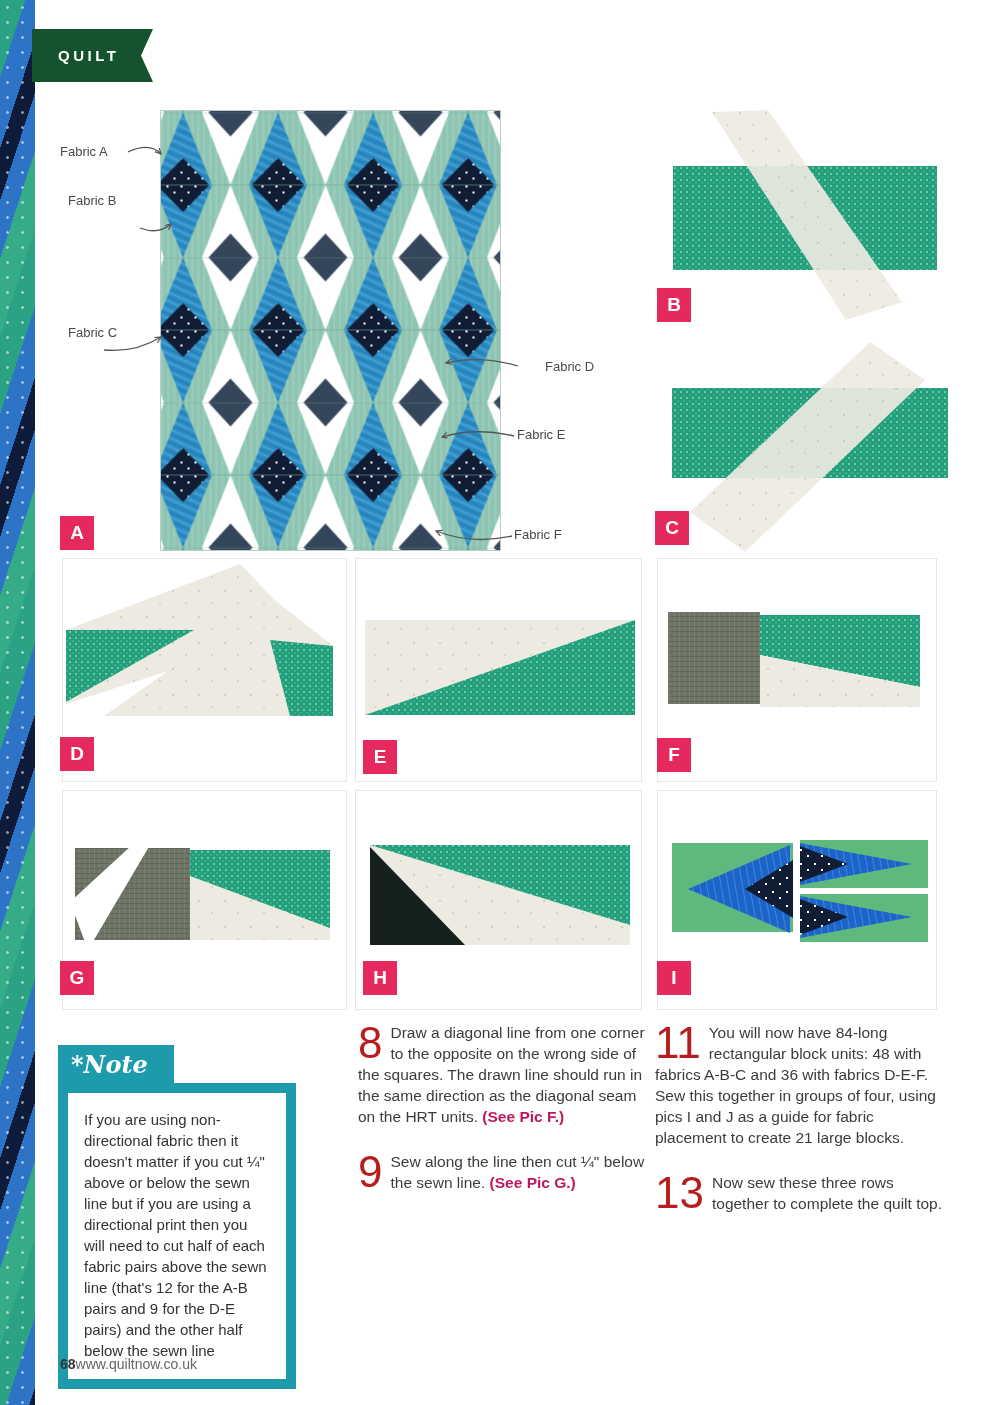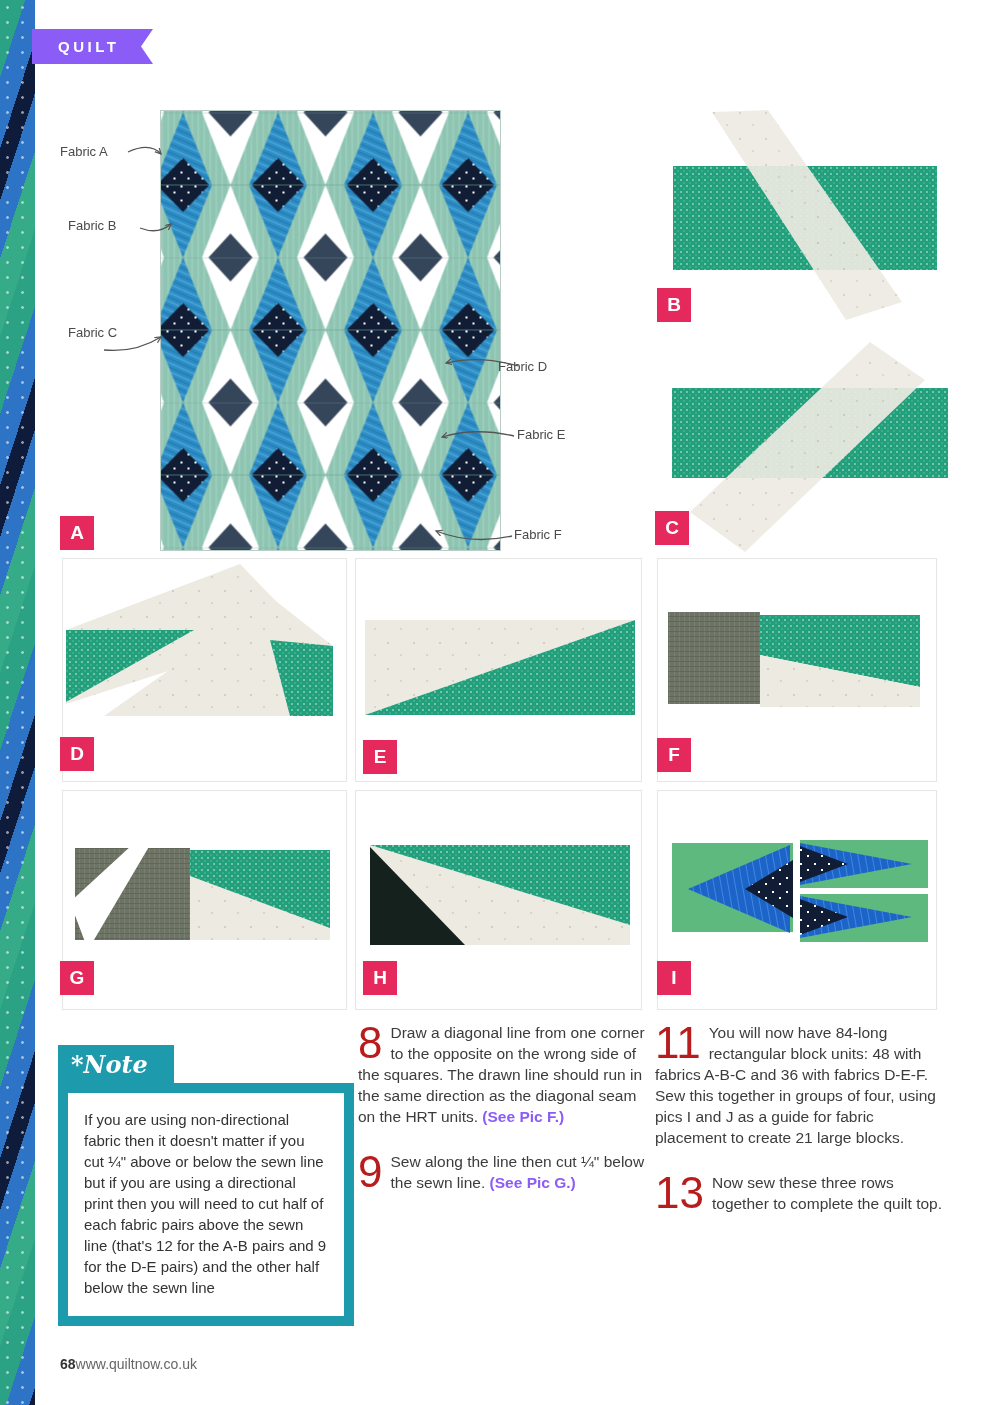--- a/index.html
+++ b/index.html
@@ -11,53 +11,53 @@
   .quilt-strip{
     position:absolute;left:0;top:0;width:35px;height:1405px;
     background:
       radial-gradient(circle, rgba(255,255,255,.55) 1px, transparent 1.7px) 0 0/15px 15px,
       repeating-linear-gradient(108deg,
         #2ba283 0 24px, #2d74c6 24px 46px, #0f1b3a 46px 62px,
         #2d74c6 62px 80px, #35ab88 80px 104px);
   }
   
   .banner{
-    position:absolute;left:32px;top:29px;width:121px;height:35px;
-    background:#8b5cf6;display:flex;align-items:center;
+    position:absolute;left:32px;top:29px;width:121px;height:53px;
+    background:#14532d;display:flex;align-items:center;
     clip-path:polygon(0 0,100% 0,calc(100% - 12px) 50%,100% 100%,0 100%);
   }
   .banner span{color:#fff;font-weight:bold;font-size:15px;letter-spacing:3.5px;padding-left:26px;}
   
   .diagram{position:absolute;left:160px;top:110px;width:341px;height:441px;}
   .fabric-label{position:absolute;font-size:13px;color:#4a4a4a;white-space:nowrap;}
   .arrows{position:absolute;left:35px;top:100px;width:620px;height:470px;pointer-events:none;}
   
   .piclabel{
     position:absolute;width:34px;height:34px;background:#e6295c;color:#fff;
     font-weight:bold;font-size:19px;display:flex;align-items:center;justify-content:center;
   }
   
   .frame{position:absolute;background:#fff;border:1px solid #e6e6e6;}
   .photo{position:absolute;}
   
-  .note{position:absolute;left:58px;top:1045px;width:296px;}
+  .note{position:absolute;left:58px;top:1045px;width:238px;}
   .note-tab{width:116px;height:38px;background:#1d9aab;display:flex;align-items:center;}
   .note-title{color:#fff;font-family:"DejaVu Serif", serif;font-style:italic;font-weight:bold;font-size:24px;padding-left:13px;}
   .note-body{background:#1d9aab;padding:10px;}
   .note-inner{background:#fff;padding:12px 12px 14px 12px;}
   .note-text{margin:4px;font-size:15px;line-height:21px;color:#333;}
   
   .col{position:absolute;width:288px;}
   .col-mid{left:358px;top:1022px;}
   .col-right{left:655px;top:1022px;}
   .bodytext{margin:0 0 20px 0;font-size:15.5px;line-height:21px;color:#3c3c3c;}
   .step{margin-bottom:24px;}
   .stepnum{float:left;color:#b91c1c;font-size:44px;line-height:38px;padding:2px 8px 0 0;text-align:center;}
   .steptext{margin:0;font-size:15.5px;line-height:21px;color:#3c3c3c;}
-  .seepic{color:#8b5cf6;font-weight:bold;}
+  .seepic{color:#be185d;font-weight:bold;}
   
   .footer{position:absolute;left:60px;top:1356px;font-size:14px;color:#666;}
   .footer .pg{font-weight:bold;color:#333;margin-right:0;}
 </style>
 </head>
 <body>
 
 <svg width="0" height="0" style="position:absolute" aria-hidden="true">
   <defs>
     <pattern id="vstripe" width="6" height="6" patternUnits="userSpaceOnUse">
@@ -119,23 +119,23 @@
 <div class="banner">
   <span>QUILT</span>
 </div>
 
 <svg class="diagram" viewBox="0 0 341 441">
   <rect width="341" height="441" fill="url(#quilttile)"></rect>
   <rect x="0.5" y="0.5" width="340" height="440" fill="none" stroke="#b9cdc6" stroke-width="1"></rect>
 </svg>
 
 <span class="fabric-label" style="left:60px;top:144px">Fabric A</span>
-<span class="fabric-label" style="left:68px;top:218px">Fabric B</span>
+<span class="fabric-label" style="left:68px;top:193px">Fabric B</span>
 <span class="fabric-label" style="left:68px;top:325px">Fabric C</span>
-<span class="fabric-label" style="left:498px;top:359px">Fabric D</span>
+<span class="fabric-label" style="left:545px;top:359px">Fabric D</span>
 <span class="fabric-label" style="left:517px;top:427px">Fabric E</span>
 <span class="fabric-label" style="left:514px;top:527px">Fabric F</span>
 
 <svg class="arrows" viewBox="0 0 620 470">
   <g fill="none" stroke="#555" stroke-width="1.3">
     <path d="M 93 52 Q 115 42 126 54" marker-end="url(#ah)"></path>
     <path d="M 105 128 Q 123 135 136 124" marker-end="url(#ah)"></path>
     <path d="M 69 250 Q 100 253 126 237" marker-end="url(#ah)"></path>
     <path d="M 483 266 Q 445 255 411 263" marker-end="url(#ah)"></path>
     <path d="M 479 336 Q 440 327 407 337" marker-end="url(#ah)"></path>

